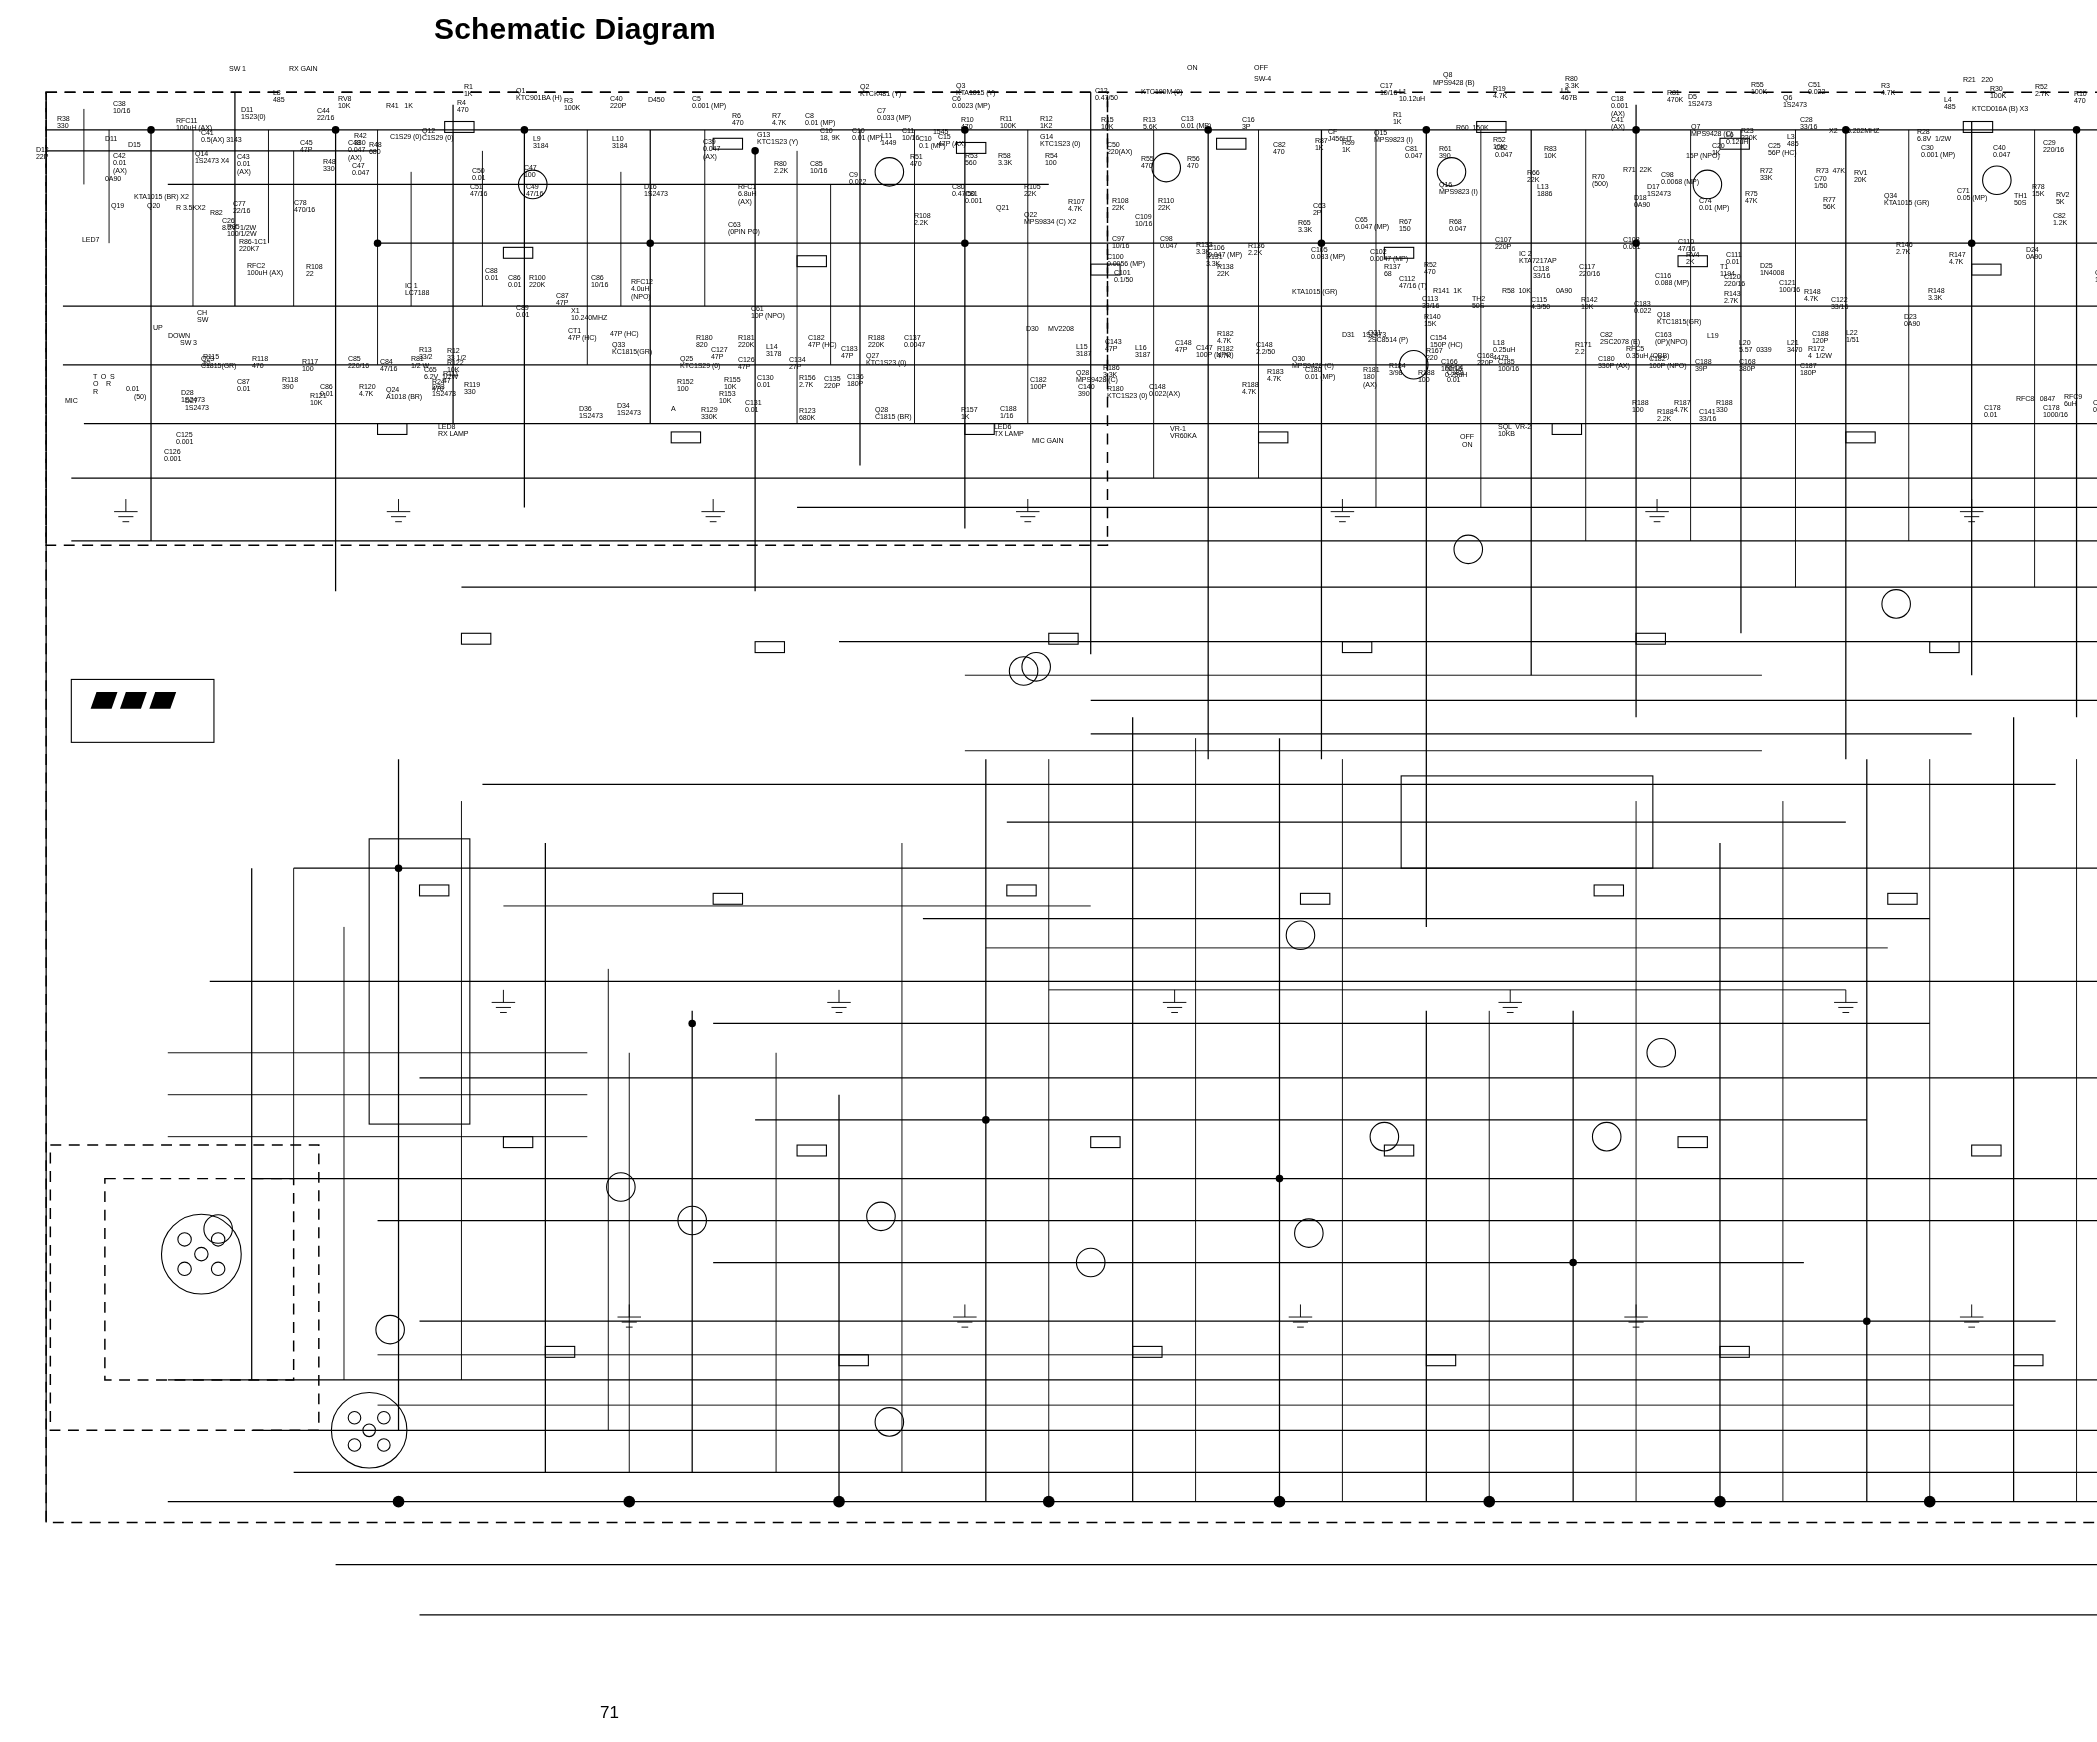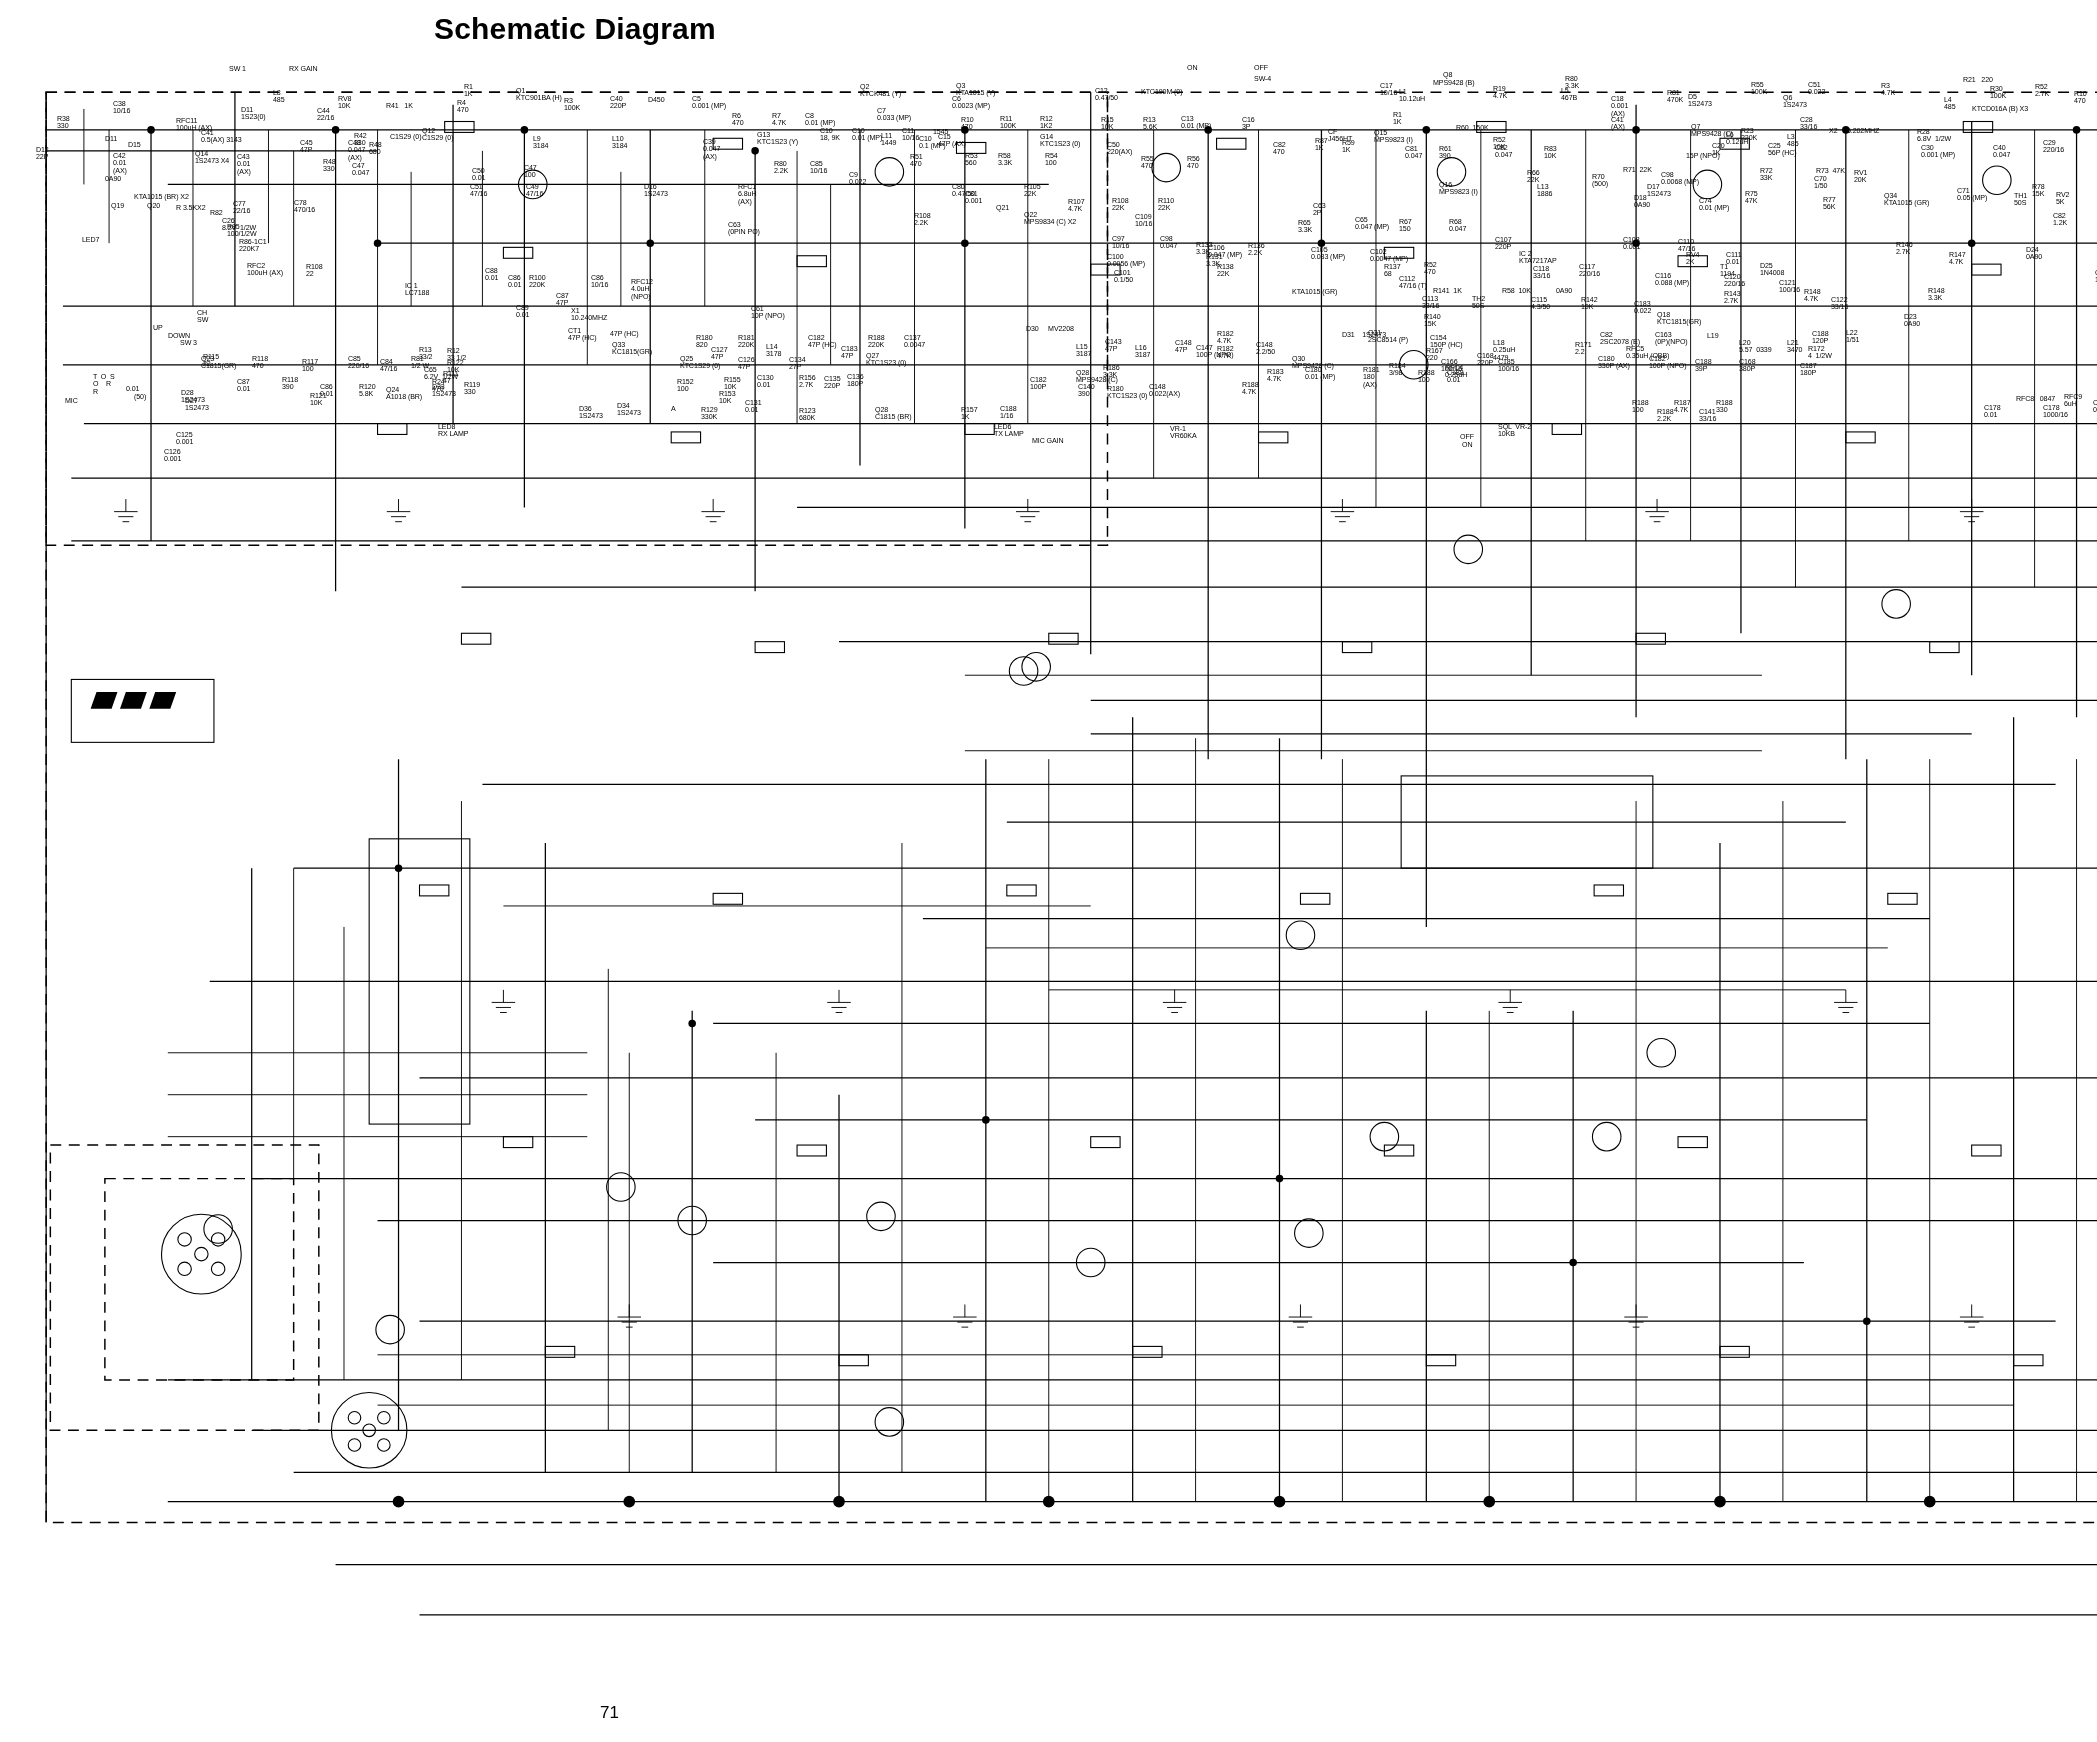--- a/index.html
+++ b/index.html
@@ -889,21 +889,21 @@
 6.2V  1/2W</div>
         <div class="lbl sm" style="left: 443px; top: 325px;">R111
 47</div>
         <div class="lbl sm" style="left: 432px; top: 333px;">R24
 470</div>
         <div class="lbl sm" style="left: 464px; top: 336px;">R119
 330</div>
         <div class="lbl sm" style="left: 432px; top: 338px;">D33
 1S2473</div>
         <div class="lbl sm" style="left: 359px; top: 338px;">R120
-5.8K</div>
+4.7K</div>
         <div class="lbl sm" style="left: 320px; top: 338px;">C86
 0.01</div>
         <div class="lbl sm" style="left: 282px; top: 331px;">R118
 390</div>
         <div class="lbl sm" style="left: 237px; top: 333px;">C87
 0.01</div>
         <div class="lbl sm" style="left: 201px; top: 310px;">Q23
 C1815(GR)</div>
         <div class="lbl sm" style="left: 181px; top: 344px;">D28
 1S2473</div>

